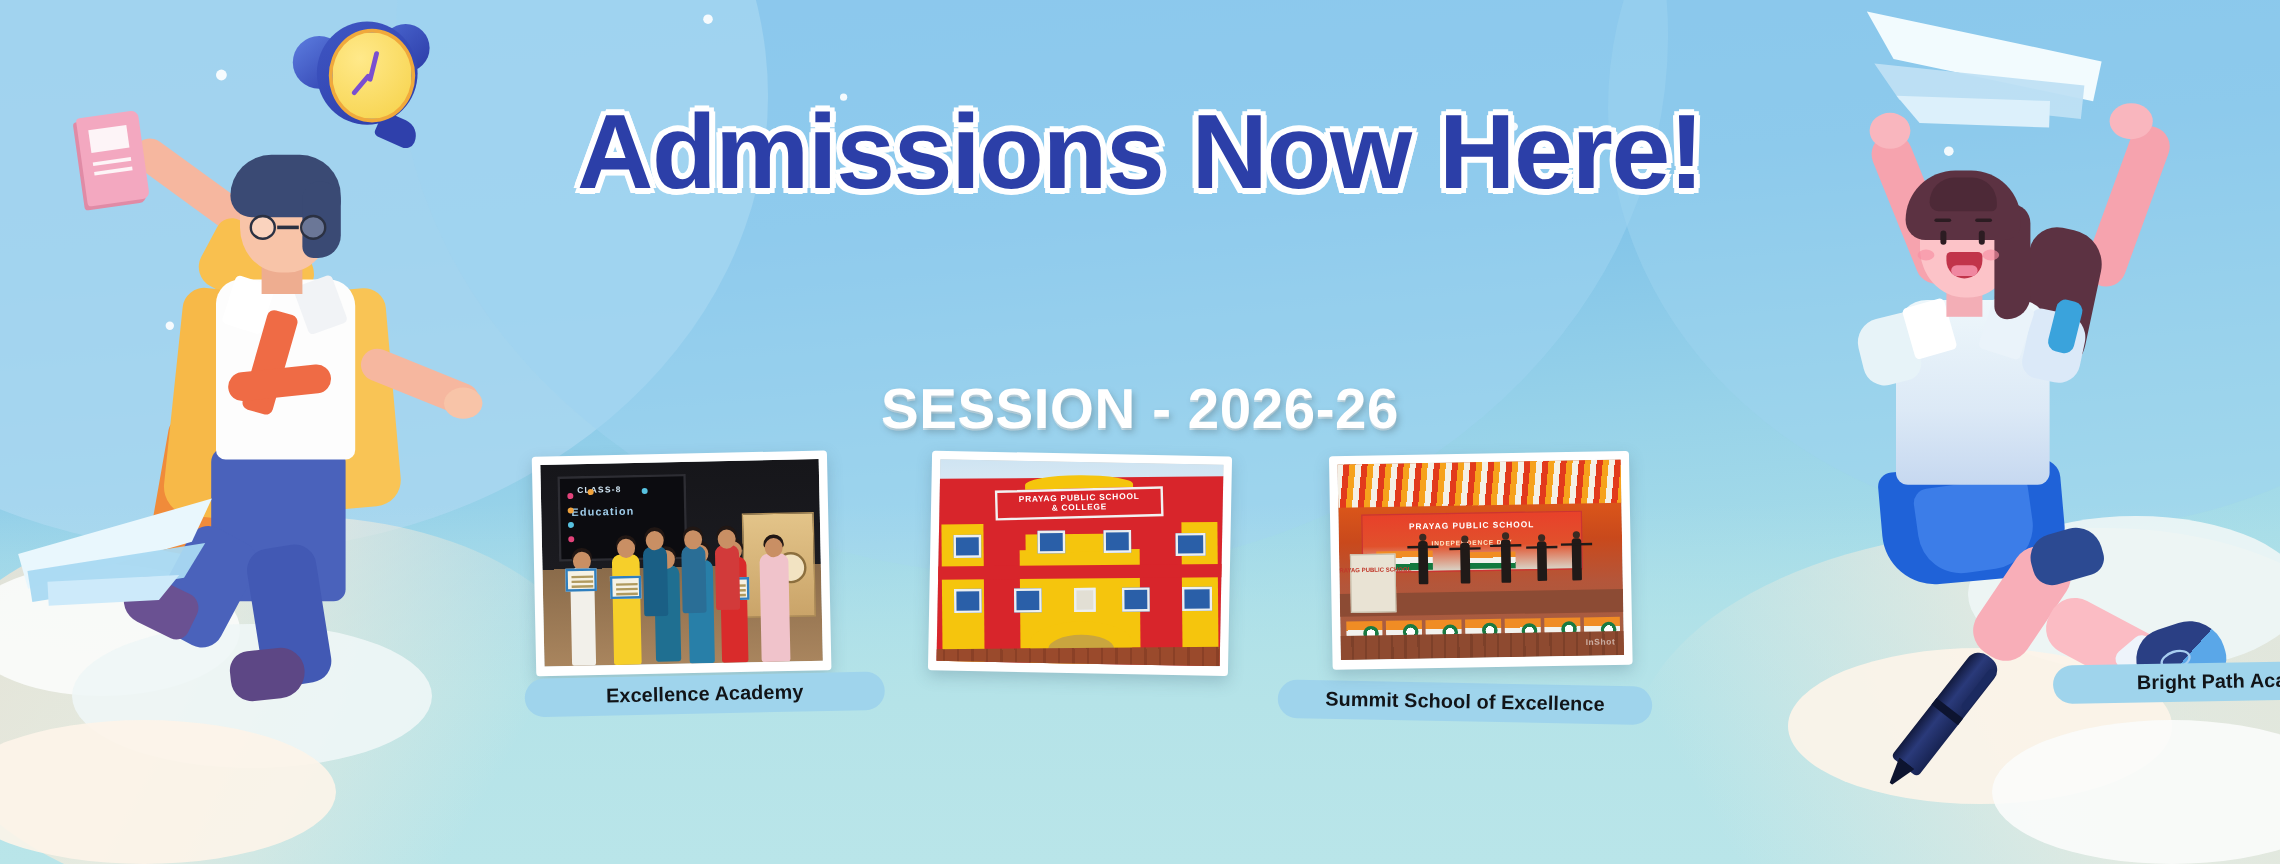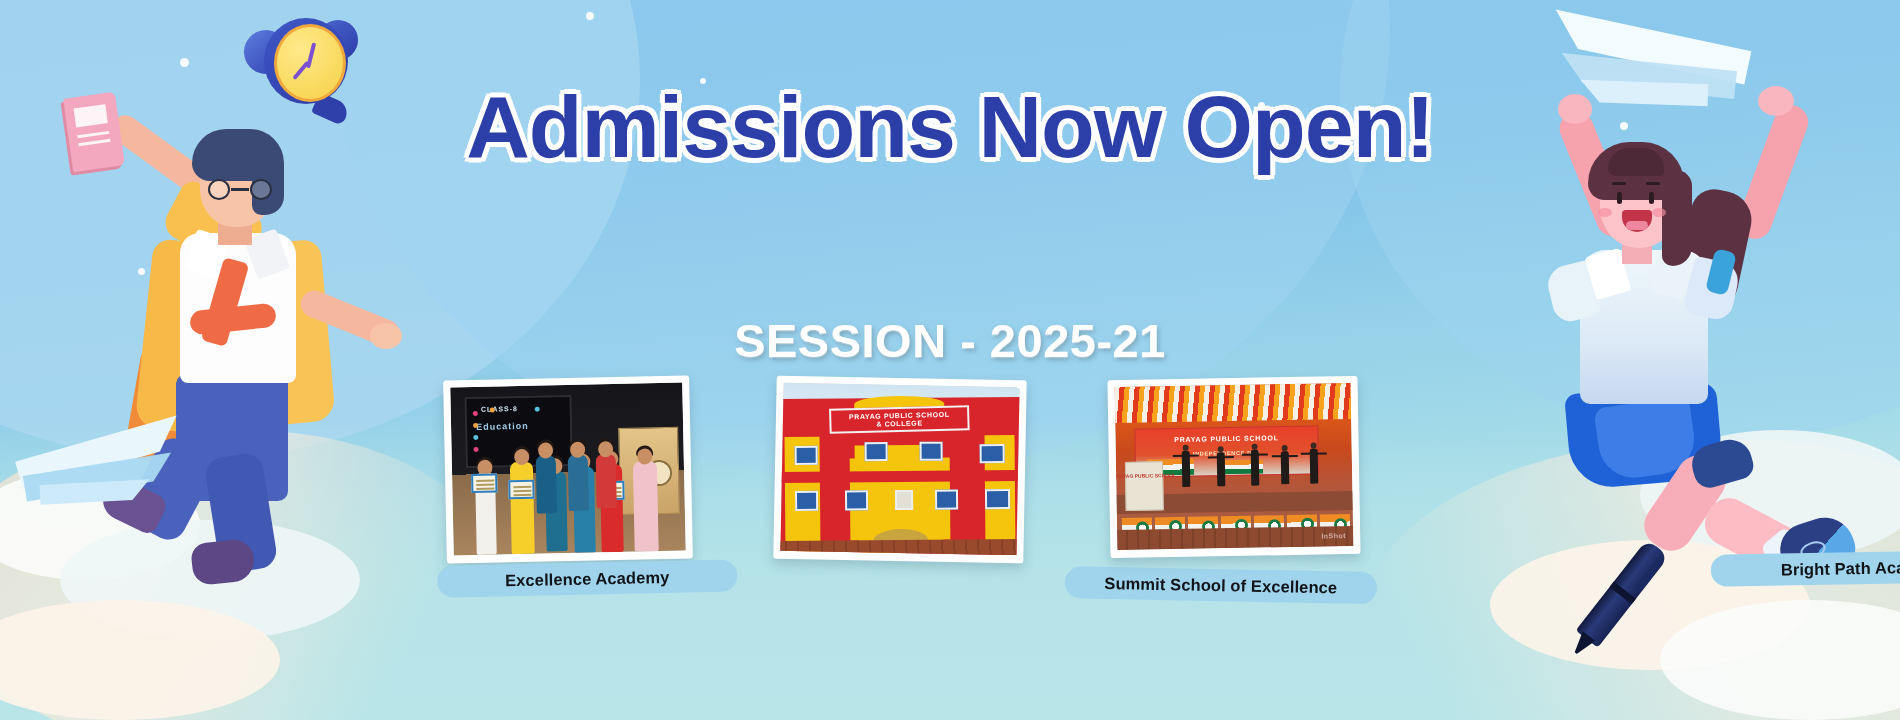--- a/index.html
+++ b/index.html
@@ -421,24 +421,24 @@
 
   <div class="char pen">
     <div class="body"></div>
       <div class="clip"></div>
       <div class="ring"></div>
       <div class="tip"></div>
   </div>
 
   <div class="center">
     <div class="headline">
-      <span class="hl l2">Admissions Now Open!</span>
+      <span class="hl l2">Admissions Now Here!</span>
     </div>
 
-    <div class="session">SESSION - 2025-21</div>
+    <div class="session">SESSION - 2026-26</div>
 
     <div class="cards">
 
       <div class="card c1">
         <div class="frame">
           <div class="photo">
             <div class="p1bg"></div>
             <div class="chalk">
               <span class="chalk-t">CLASS-8</span>
               <span class="chalk-t2">Education</span>

